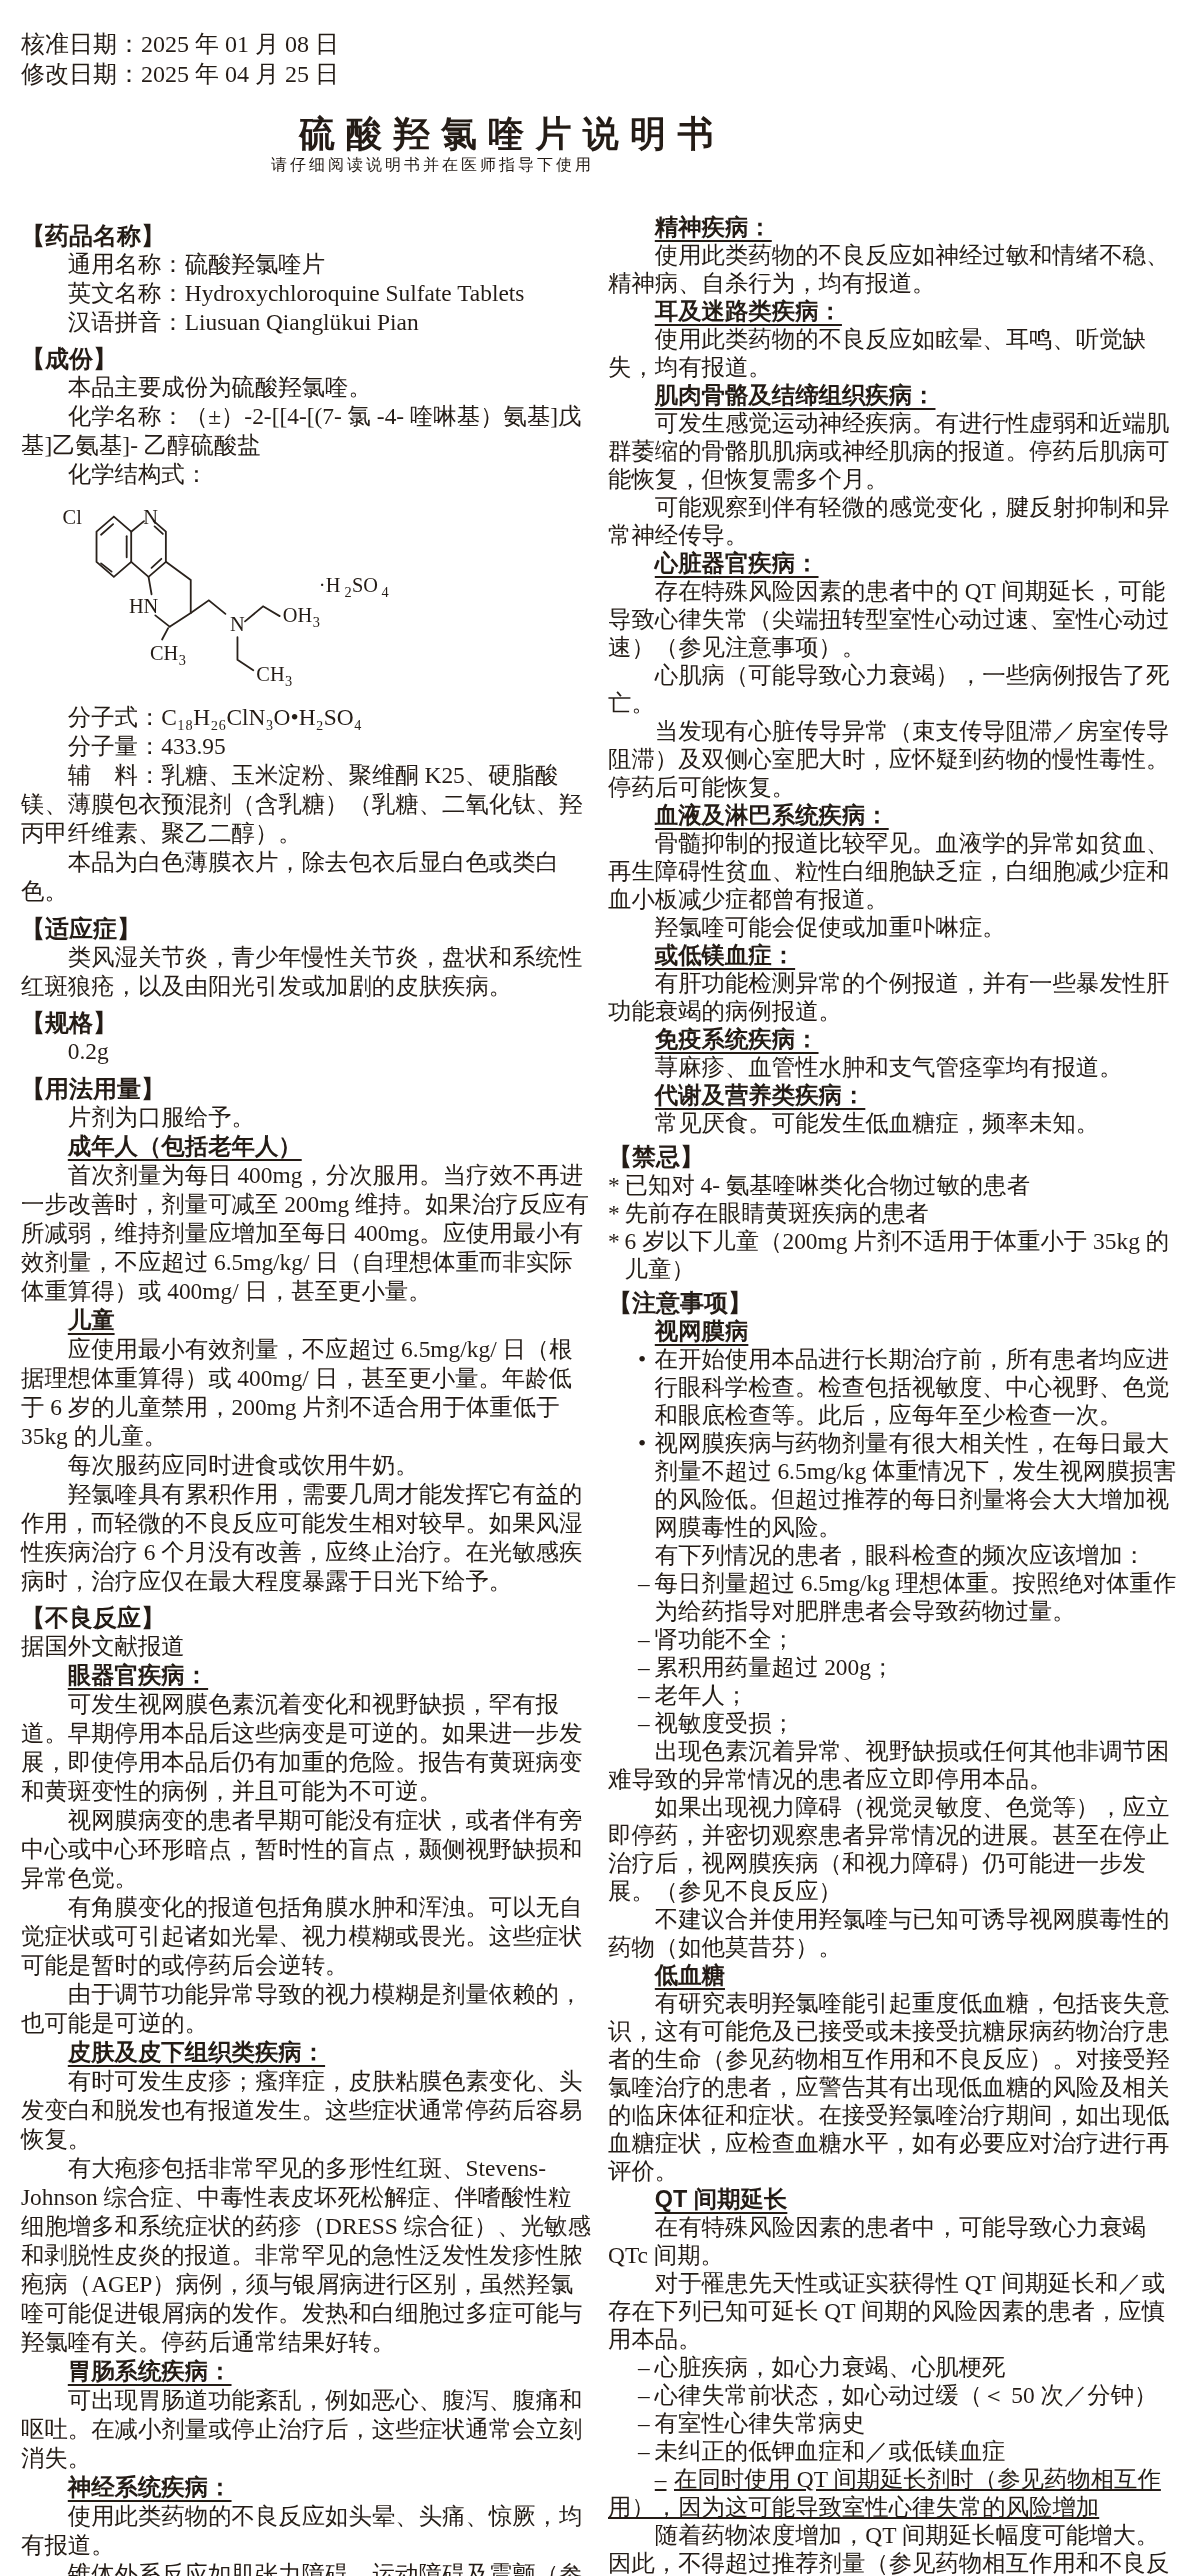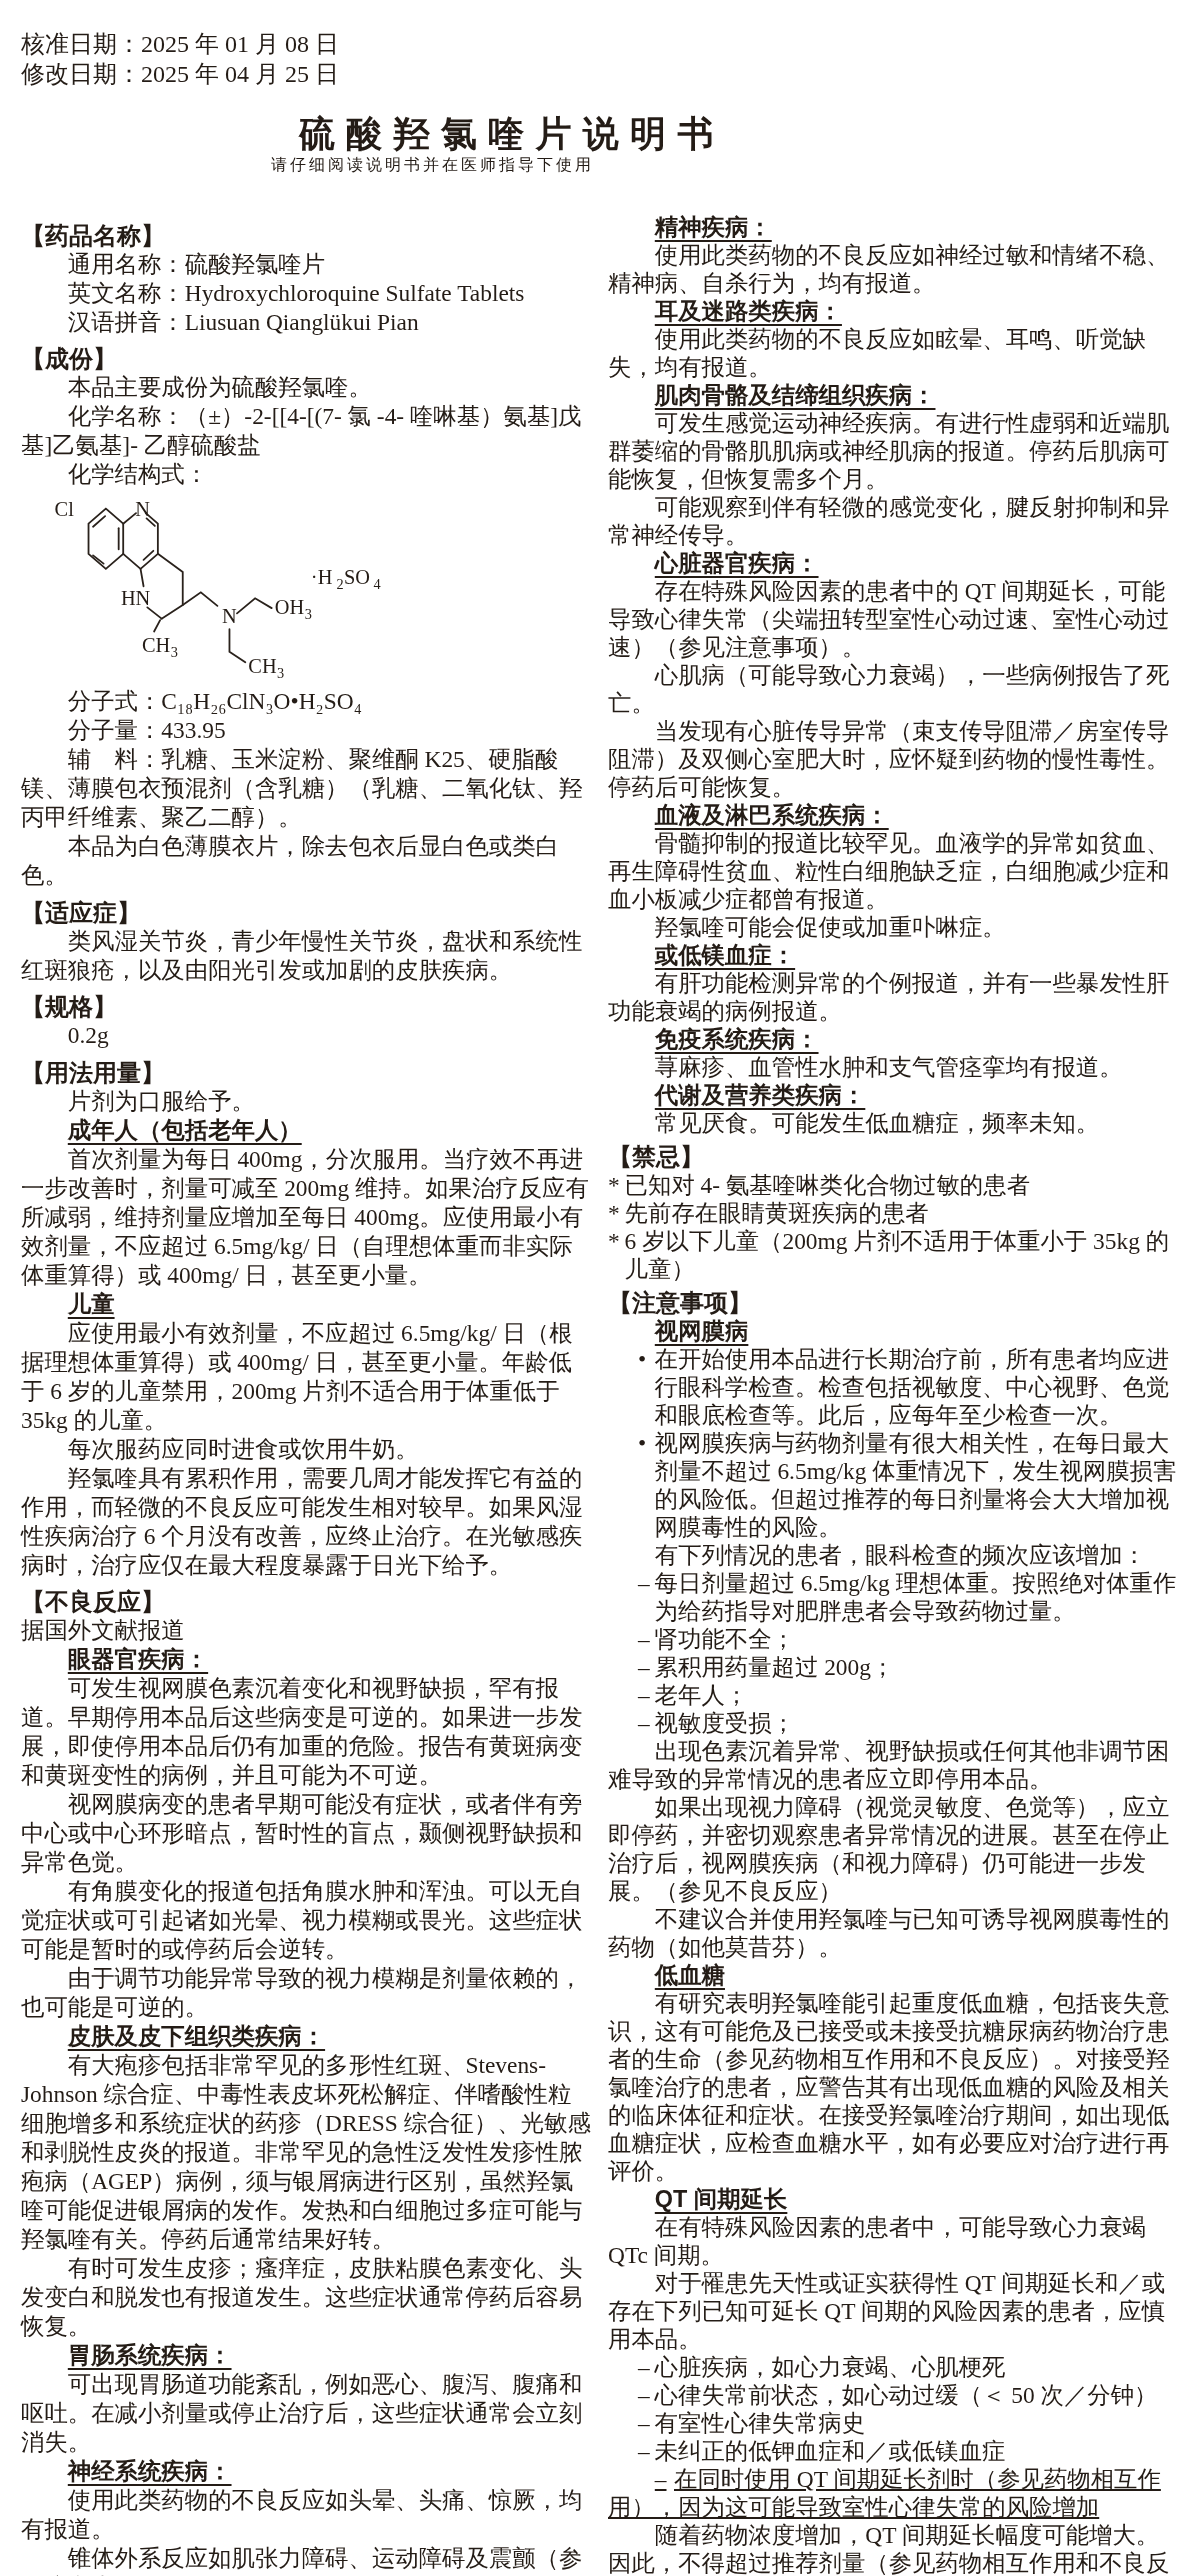--- a/index.html
+++ b/index.html
@@ -41,21 +41,21 @@
     text-underline-offset:4.5px;
     text-decoration-thickness:1.5px;
   }
   .star{display:flex;}
   .star>.marker{flex:0 0 16.6px;}
   .bullet,.dash{display:flex;padding-left:30px;}
   .bullet>.marker,.dash>.marker{flex:0 0 16.6px;}
   .star>.txt,.bullet>.txt,.dash>.txt{flex:1;}
   .dash0{text-indent:2em;text-decoration:underline;}
   .dash0 .marker-inline{padding-right:7.5px;}
-  .figure{height:195px;margin:0;padding-top:3px;}
+  .figure{height:195px;margin:8px;padding-top:3px;}
   .figure svg{margin-left:10.6px;display:block;}
   .figure text{
     font-family:"Liberation Serif","DejaVu Serif",serif;
     fill:#241c16;font-size:27px;
   }
   .figure text.subsc{font-size:19px;}
   .bond{stroke:#2a221c;stroke-width:2.4;stroke-linecap:round;fill:none;}
 </style>
 </head>
 <body>
@@ -141,22 +141,22 @@
       <div class="blk p">每次服药应同时进食或饮用牛奶。</div>
       <div class="blk p">羟氯喹具有累积作用，需要几周才能发挥它有益的作用，而轻微的不良反应可能发生相对较早。如果风湿性疾病治疗 6 个月没有改善，应终止治疗。在光敏感疾病时，治疗应仅在最大程度暴露于日光下给予。</div>
       <div class="blk h">【不良反应】</div>
       <div class="blk p0">据国外文献报道</div>
       <div class="blk sub"><span class="subtxt">眼器官疾病：</span></div>
       <div class="blk p">可发生视网膜色素沉着变化和视野缺损，罕有报道。早期停用本品后这些病变是可逆的。如果进一步发展，即使停用本品后仍有加重的危险。报告有黄斑病变和黄斑变性的病例，并且可能为不可逆。</div>
       <div class="blk p">视网膜病变的患者早期可能没有症状，或者伴有旁中心或中心环形暗点，暂时性的盲点，颞侧视野缺损和异常色觉。</div>
       <div class="blk p">有角膜变化的报道包括角膜水肿和浑浊。可以无自觉症状或可引起诸如光晕、视力模糊或畏光。这些症状可能是暂时的或停药后会逆转。</div>
       <div class="blk p">由于调节功能异常导致的视力模糊是剂量依赖的，也可能是可逆的。</div>
       <div class="blk sub"><span class="subtxt">皮肤及皮下组织类疾病：</span></div>
+      <div class="blk p">有时可发生皮疹；瘙痒症，皮肤粘膜色素变化、头发变白和脱发也有报道发生。这些症状通常停药后容易恢复。</div>
       <div class="blk p">有大疱疹包括非常罕见的多形性红斑、Stevens-Johnson 综合症、中毒性表皮坏死松解症、伴嗜酸性粒细胞增多和系统症状的药疹（DRESS 综合征）、光敏感和剥脱性皮炎的报道。非常罕见的急性泛发性发疹性脓疱病（AGEP）病例，须与银屑病进行区别，虽然羟氯喹可能促进银屑病的发作。发热和白细胞过多症可能与羟氯喹有关。停药后通常结果好转。</div>
-      <div class="blk p">有时可发生皮疹；瘙痒症，皮肤粘膜色素变化、头发变白和脱发也有报道发生。这些症状通常停药后容易恢复。</div>
       <div class="blk sub"><span class="subtxt">胃肠系统疾病：</span></div>
       <div class="blk p">可出现胃肠道功能紊乱，例如恶心、腹泻、腹痛和呕吐。在减小剂量或停止治疗后，这些症状通常会立刻消失。</div>
       <div class="blk sub"><span class="subtxt">神经系统疾病：</span></div>
       <div class="blk p">使用此类药物的不良反应如头晕、头痛、惊厥，均有报道。</div>
       <div class="blk p">锥体外系反应如肌张力障碍、运动障碍及震颤（参见注意事项）。</div>
     </div>
 </div>
 
 <div class="column col-right">
   <div>

